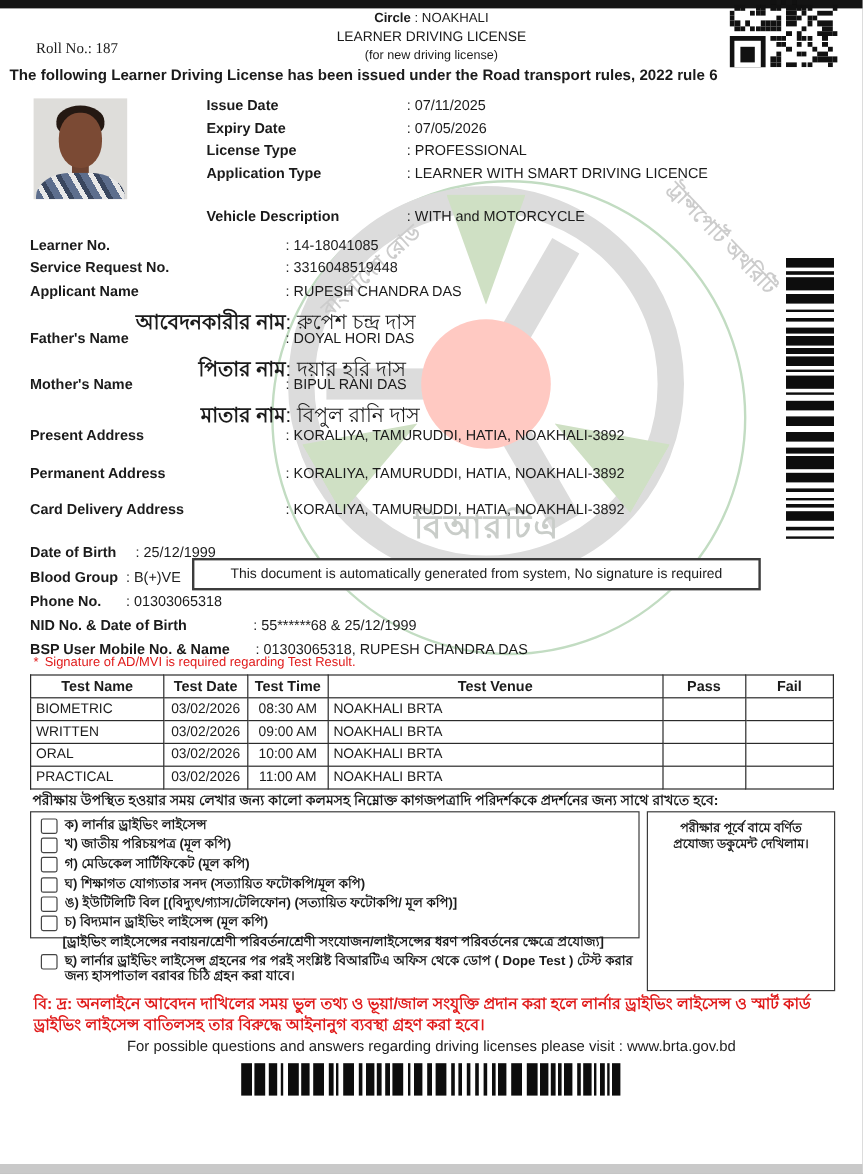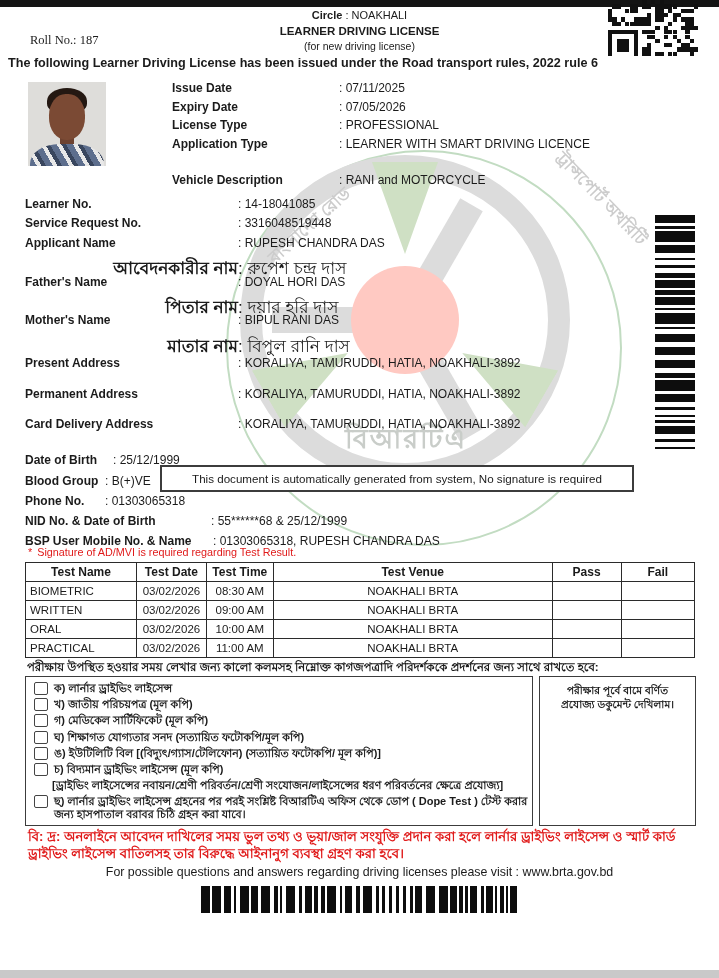--- a/index.html
+++ b/index.html
@@ -20,21 +20,21 @@
   .wm-txt{position:absolute;color:#cccccc;font-weight:bold;white-space:nowrap;}
   .wm-txt.t1{left:258px;top:212px;transform:rotate(-42deg);font-size:17px;}
   .wm-txt.t2{left:540px;top:185px;transform:rotate(46deg);font-size:17px;}
   .wm-txt.t3{left:345px;top:418px;font-size:27px;color:#c9cdc9;letter-spacing:2px;}
 
   .content{position:absolute;left:0;top:0;width:719px;height:978px;z-index:1;}
 
   
   .hline{position:absolute;width:100%;text-align:center;}
   .h-circle{top:9px;font-size:11px;}
-  .h-title{top:25px;font-size:11.5px;font-weight:bold;}
+  .h-title{top:25px;font-size:11.5px;font-weight:normal;}
   .h-sub{top:40px;font-size:10.5px;}
   .bold{font-weight:bold;}
   .rollno{position:absolute;left:30px;top:33px;font-size:12.5px;font-family:Liberation Serif, serif;}
   .rollno .f-val{font-size:12.5px;text-align:center;}
   .qr{position:absolute;left:608px;top:0;width:90px;height:56px;overflow:hidden;}
   .qr-inner{position:absolute;left:0;top:-30px;width:90px;height:90px;}
   .qr-inner div{position:absolute;background:#111;}
 
   .notice{position:absolute;left:8px;top:56px;width:705px;font-size:12.6px;font-weight:bold;}
 
@@ -65,26 +65,26 @@
   .rednote{position:absolute;left:28px;top:546px;font-size:10.8px;color:#e01a1a;}
   .rednote .star{margin-right:5px;}
 
   
   table.tests{position:absolute;left:25px;top:562px;width:670px;border-collapse:collapse;}
   table.tests th,table.tests td{border:1.6px solid #2b2b2b;padding:0 4px;height:18px;}
   table.tests th{font-size:12px;font-weight:bold;text-align:center;}
   table.tests td{font-size:11.5px;}
   td.c0{text-align:left;}
   td.c1,td.c2{text-align:center;}
-  td.c3{text-align:center;font-size:10px;}
+  td.c3{font-size:10px;}
   .w0{width:106px;}.w1{width:66px;}.w2{width:64px;}.w3{width:266px;}.w4{width:66px;}.w5{width:70px;}
 
   .doc-intro{position:absolute;left:27px;top:659px;font-size:11.6px;font-weight:bold;}
 
-  .chk-box{position:absolute;left:25px;top:676px;width:508px;height:150px;border:1.6px solid #3c3c3c;padding:5px 4px 0 8px;box-sizing:border-box;}
+  .chk-box{position:absolute;left:25px;top:676px;width:508px;height:106px;border:1.6px solid #3c3c3c;padding:5px 4px 0 8px;box-sizing:border-box;}
   .chk-item{display:flex;align-items:flex-start;margin-bottom:3.2px;font-size:11px;font-weight:bold;line-height:13px;}
   .chk-sq{flex:none;width:12px;height:11px;border:1.4px solid #444;border-radius:2px;margin:0 6px 0 0;background:#fff;}
   .chk-item.nochk{margin-left:18px;}
 
   .insp-box{position:absolute;left:539px;top:676px;width:157px;height:150px;border:1.6px solid #3c3c3c;box-sizing:border-box;
             text-align:center;font-size:10.5px;font-weight:bold;}
   .insp-top{margin-top:6px;line-height:14px;}
   .insp-bottom{position:absolute;bottom:6px;width:100%;line-height:14px;}
 
   .warning{position:absolute;left:28px;top:828px;width:668px;color:#e01a1a;font-size:13.2px;font-weight:bold;line-height:17px;}
@@ -256,21 +256,21 @@
         <div class="f-row ">
           <span class="f-label" style="width: 167px;">License Type</span>
           <span class="f-val">PROFESSIONAL</span>
         </div>
         <div class="f-row ">
           <span class="f-label" style="width: 167px;">Application Type</span>
           <span class="f-val">LEARNER WITH SMART DRIVING LICENCE</span>
         </div>
         <div class="f-row " style="margin-top: 18px;">
           <span class="f-label" style="width: 167px;">Vehicle Description</span>
-          <span class="f-val">RANI and MOTORCYCLE</span>
+          <span class="f-val">WITH and MOTORCYCLE</span>
         </div>
       </div>
 
     <div id="mid-fields">
         <div class="f-row p-row">
           <span class="f-label" style="width: 213px;">Learner No.</span>
           <span class="f-val">14-18041085</span>
         </div>
         <div class="f-row p-row">
           <span class="f-label" style="width: 213px;">Service Request No.</span>

